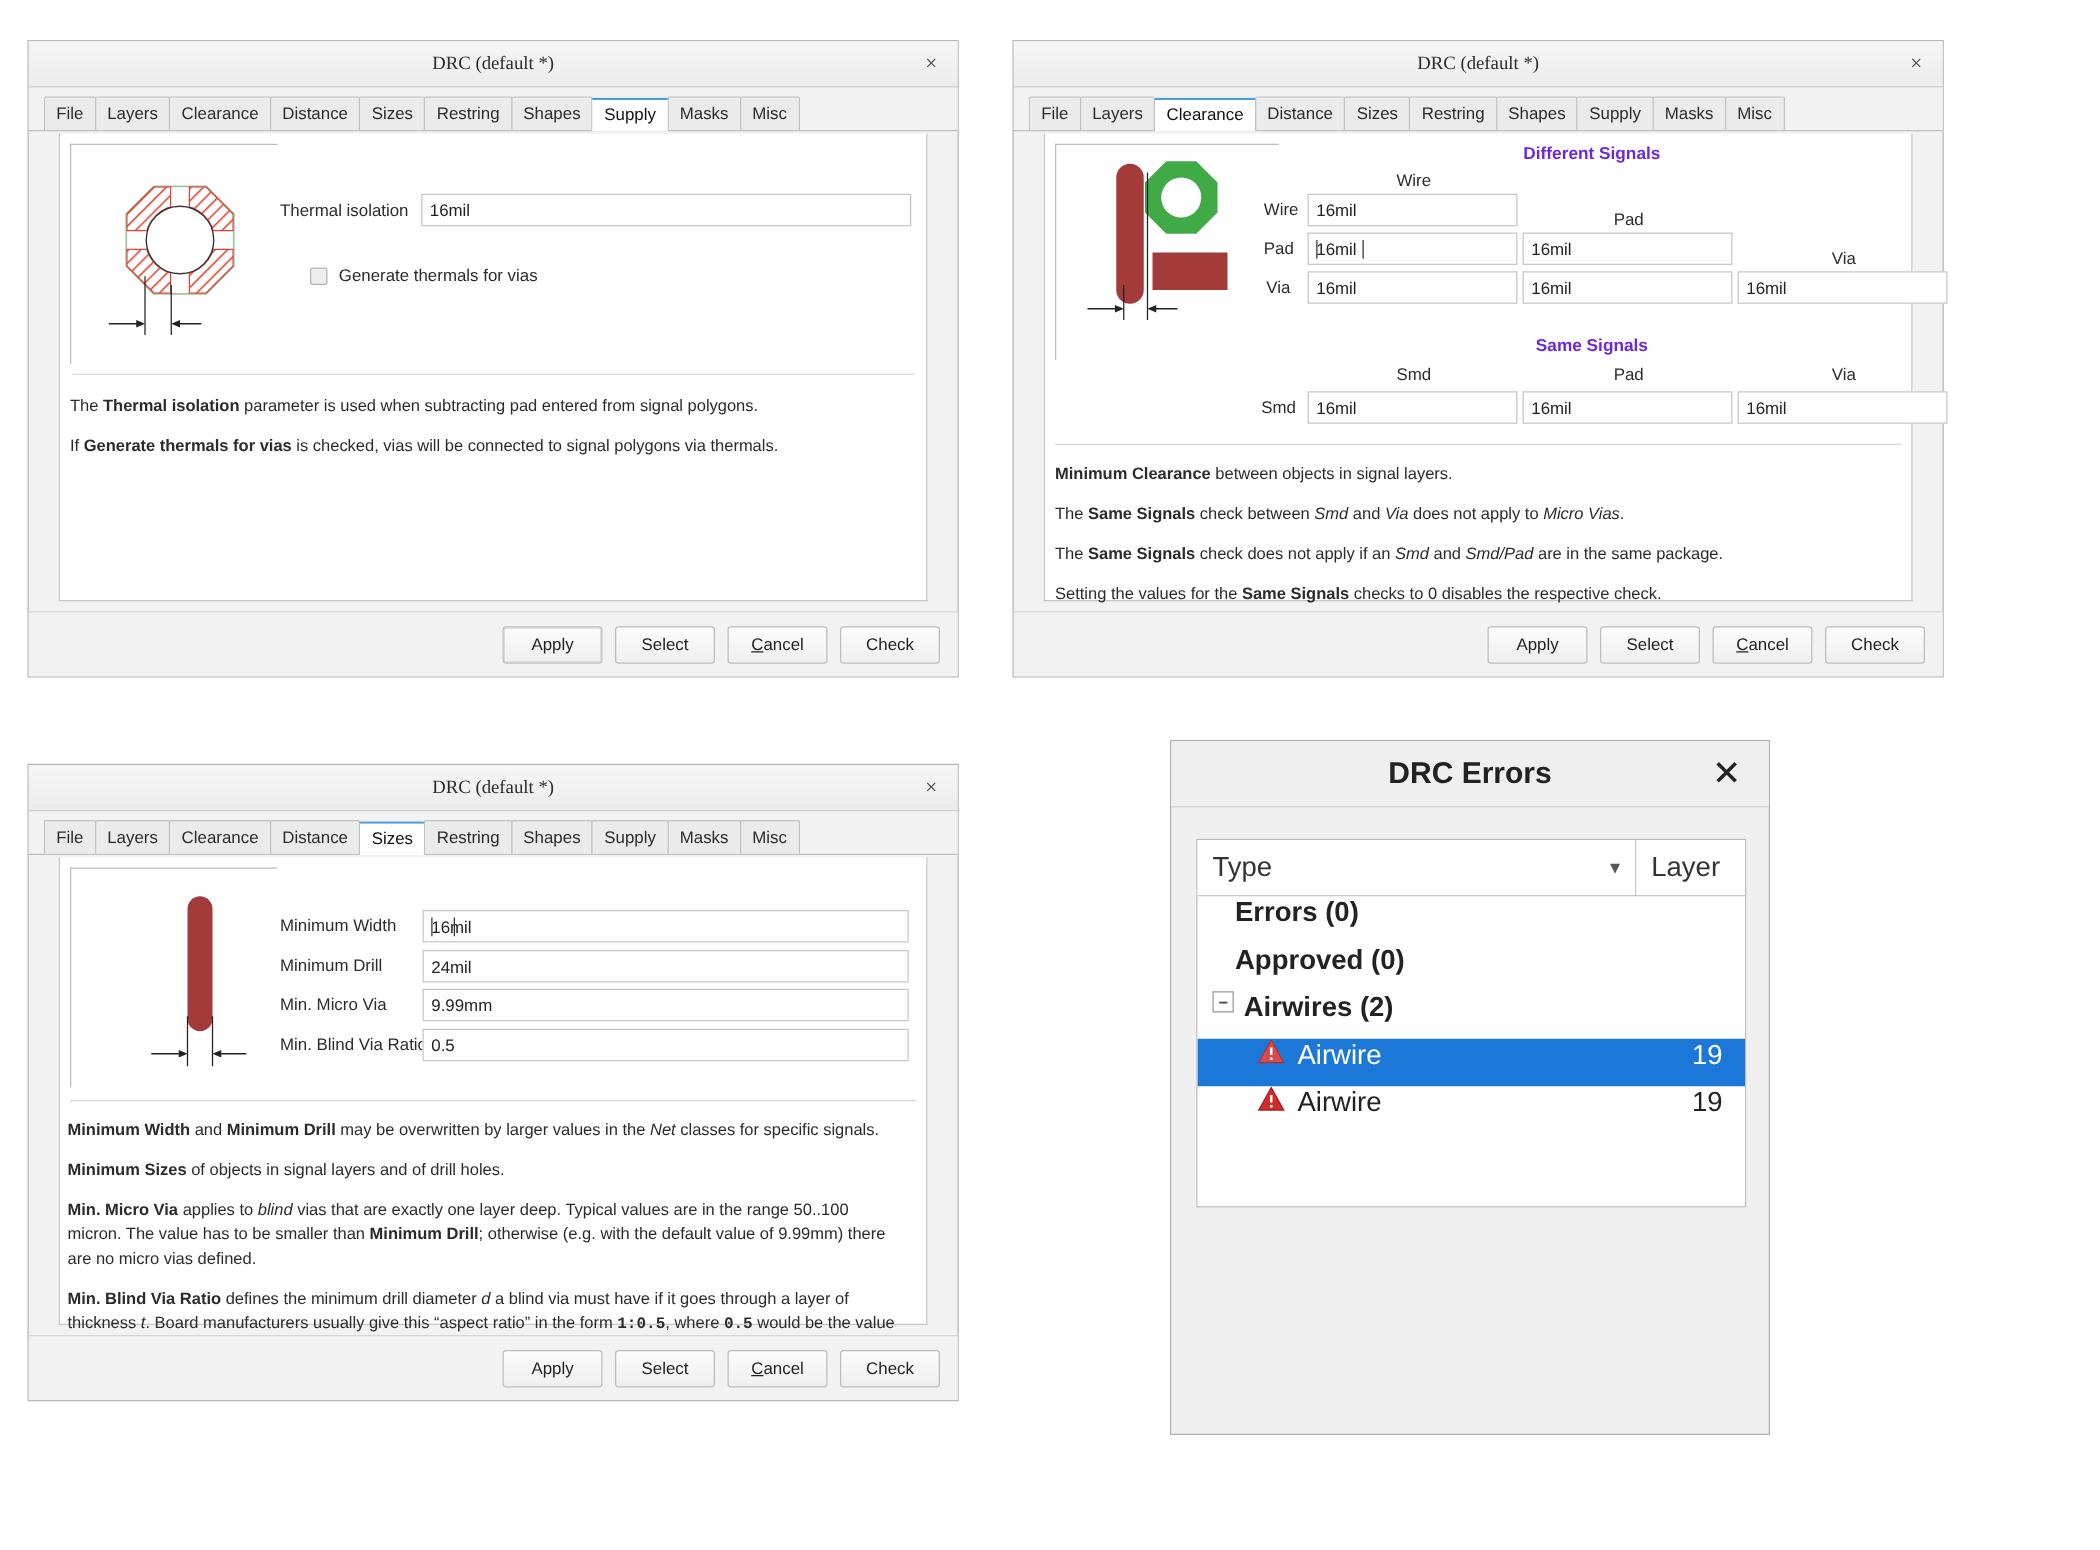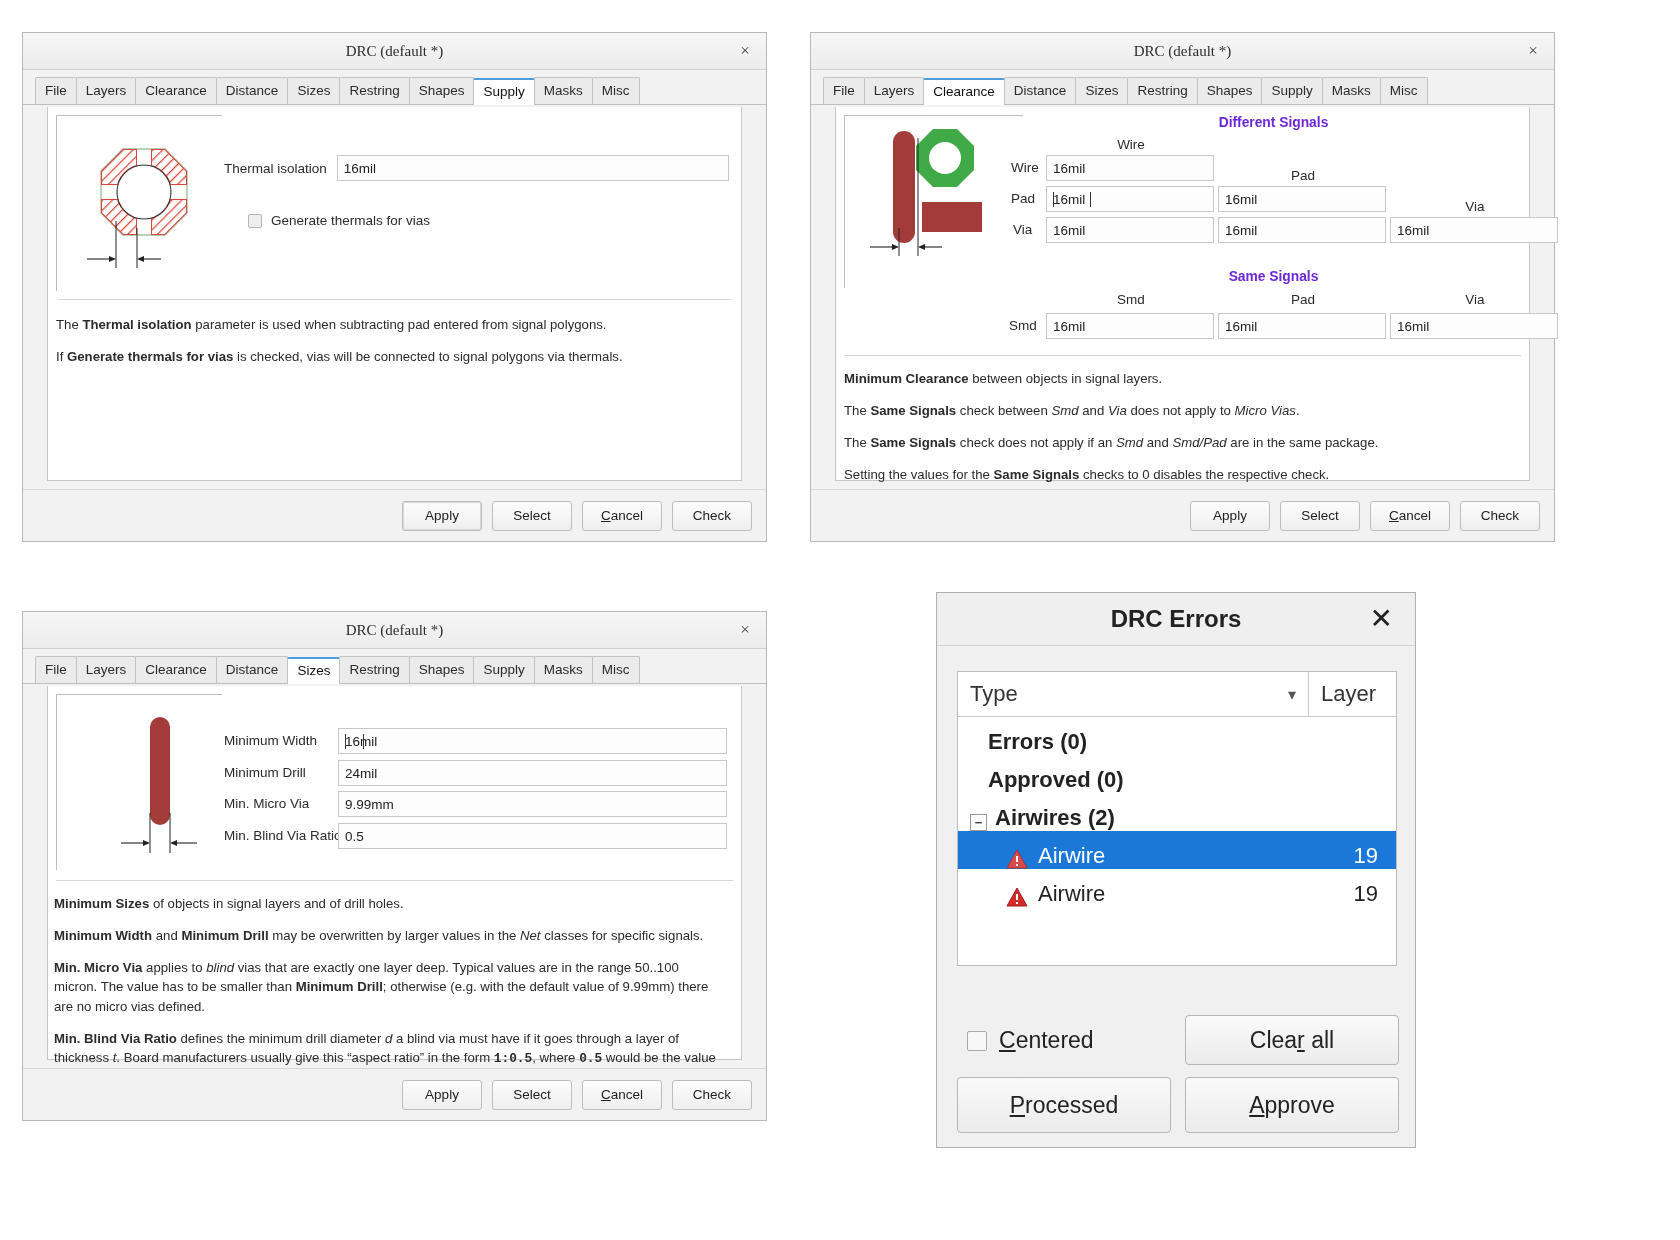--- a/index.html
+++ b/index.html
@@ -65,21 +65,21 @@
   .errtitle{height:52px;display:flex;align-items:center;justify-content:center;
     position:relative;background:#efefef;border-bottom:1px solid #d2d2d2;}
   .errtitle span.t{font-size:24px;font-weight:bold;color:#222;}
   .errtitle .x{position:absolute;right:22px;top:50%;transform:translateY(-50%);
     font-size:28px;color:#222;line-height:1;}
   .tree{position:absolute;background:#ffffff;border:1px solid #bdbdbd;box-sizing:border-box;overflow:hidden;}
   .treehead{display:flex;height:44px;border-bottom:1px solid #c8c8c8;background:#fff;}
   .th{display:flex;align-items:center;font-size:22px;color:#333;padding-left:12px;flex:1;position:relative;}
   .th .chev{position:absolute;right:12px;font-size:16px;color:#555;}
   .th.sep{border-left:1px solid #c8c8c8;flex:0 0 75px;}
-  .trow{display:flex;align-items:flex-end;height:38px;font-size:22px;color:#222;padding-left:22px;}
+  .trow{display:flex;align-items:flex-start;height:38px;font-size:22px;color:#222;padding-left:22px;}
   .trow.sel{background:#1b78d8;color:#ffffff;}
   .trow .lyr{margin-left:auto;padding-right:18px;font-size:22px;}
   .trow.group{font-weight:bold;}
   .expander{width:15px;height:15px;border:1px solid #9a9a9a;background:#fff;
     display:inline-flex;align-items:center;justify-content:center;font-size:13px;
     line-height:1;margin-right:8px;color:#444;}
   .warn{width:22px;height:20px;margin-right:10px;display:inline-block;}
   .errfoot{position:absolute;left:0;right:0;bottom:0;}
   .ebtn{border:1px solid #b6b6b6;border-radius:4px;background:linear-gradient(#fafafa,#ebebeb);
     font-size:23px;color:#222;display:flex;align-items:center;justify-content:center;}
@@ -290,22 +290,22 @@
     <div class="finput" style="position:absolute;left:290px;top:74px;right:14px;">24mil</div>
 
     <span class="flabel" style="position:absolute;left:176px;top:110px;">Min. Micro Via</span>
     <div class="finput" style="position:absolute;left:290px;top:105px;right:14px;">9.99mm</div>
 
     <span class="flabel" style="position:absolute;left:176px;top:142px;">Min. Blind Via Ratio</span>
     <div class="finput" style="position:absolute;left:290px;top:137px;right:14px;">0.5</div>
 
     <div class="hr" style="position:absolute;left:8px;right:8px;top:194px;"></div>
     <div class="desc" style="position:absolute;left:6px;right:16px;top:208px;">
+        <p><b>Minimum Width</b><span> and </span><b>Minimum Drill</b><span> may be overwritten by larger values in the </span><i>Net</i><span> classes for specific signals.</span></p>
         <p><b>Minimum Sizes</b><span> of objects in signal layers and of drill holes.</span></p>
-        <p><b>Minimum Width</b><span> and </span><b>Minimum Drill</b><span> may be overwritten by larger values in the </span><i>Net</i><span> classes for specific signals.</span></p>
         <p><b>Min. Micro Via</b><span> applies to </span><i>blind</i><span> vias that are exactly one layer deep. Typical values are in the range 50..100 micron. The value has to be smaller than </span><b>Minimum Drill</b><span>; otherwise (e.g. with the default value of 9.99mm) there are no micro vias defined.</span></p>
         <p><b>Min. Blind Via Ratio</b><span> defines the minimum drill diameter </span><i>d</i><span> a blind via must have if it goes through a layer of thickness </span><i>t</i><span>. Board manufacturers usually give this “aspect ratio” in the form </span><span class="mono">1:0.5</span><span>, where </span><span class="mono">0.5</span><span> would be the value that has to be entered here.</span></p>
       </div>
   </div>
 
   <div class="btnbar">
     <div class="btn">Apply</div>
     <div class="btn">Select</div>
     <div class="btn">
         <span class="u">C</span>
@@ -356,28 +356,13 @@
             <path d="M11 1 L21 19 L1 19 Z" fill="#d22b2b" stroke="#a01f1f" stroke-width="1"></path>
             <rect x="10" y="7" width="2" height="6" fill="#fff"></rect>
             <rect x="10" y="15" width="2" height="2" fill="#fff"></rect>
           </svg>
           <span>Airwire</span>
           <span class="lyr">19</span>
         </div>
       </div>
   </div>
 
-  <div class="errfoot" style="height:140px;">
-    <div class="centrow" style="position:absolute;left:30px;top:20px;">
-      <span class="cbox2"></span>
-      <span><span class="u">C</span><span>entered</span></span>
-    </div>
-    <div class="ebtn" style="position:absolute;left:248px;top:8px;width:212px;height:48px;">
-      <span>Clea<span class="u">r</span> all</span>
-    </div>
-    <div class="ebtn" style="position:absolute;left:20px;top:70px;width:212px;height:54px;">
-      <span><span class="u">P</span>rocessed</span>
-    </div>
-    <div class="ebtn" style="position:absolute;left:248px;top:70px;width:212px;height:54px;">
-      <span><span class="u">A</span>pprove</span>
-    </div>
-  </div>
 </div>
 
 </body></html>

